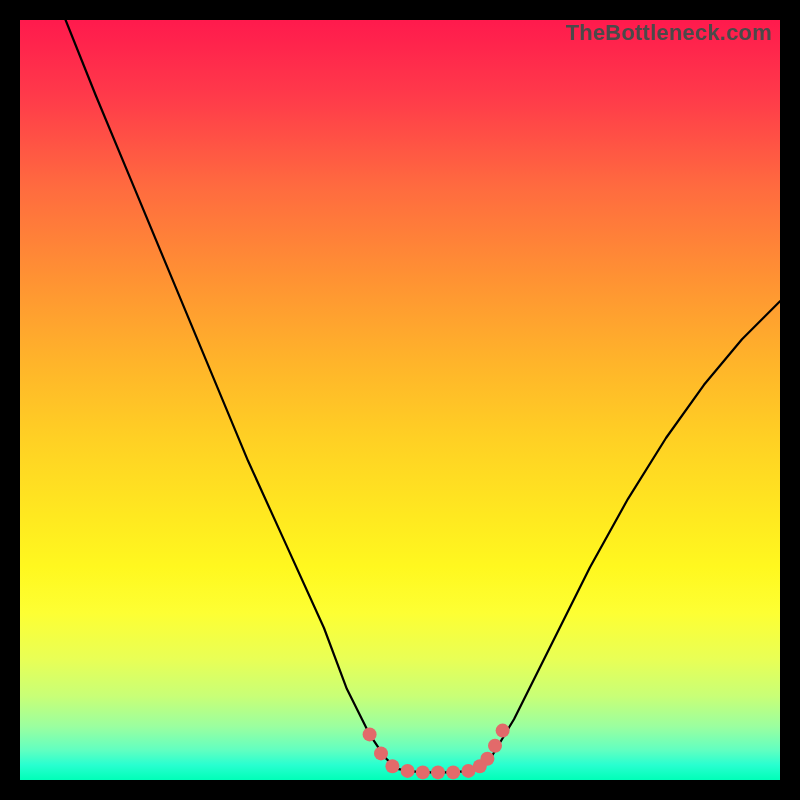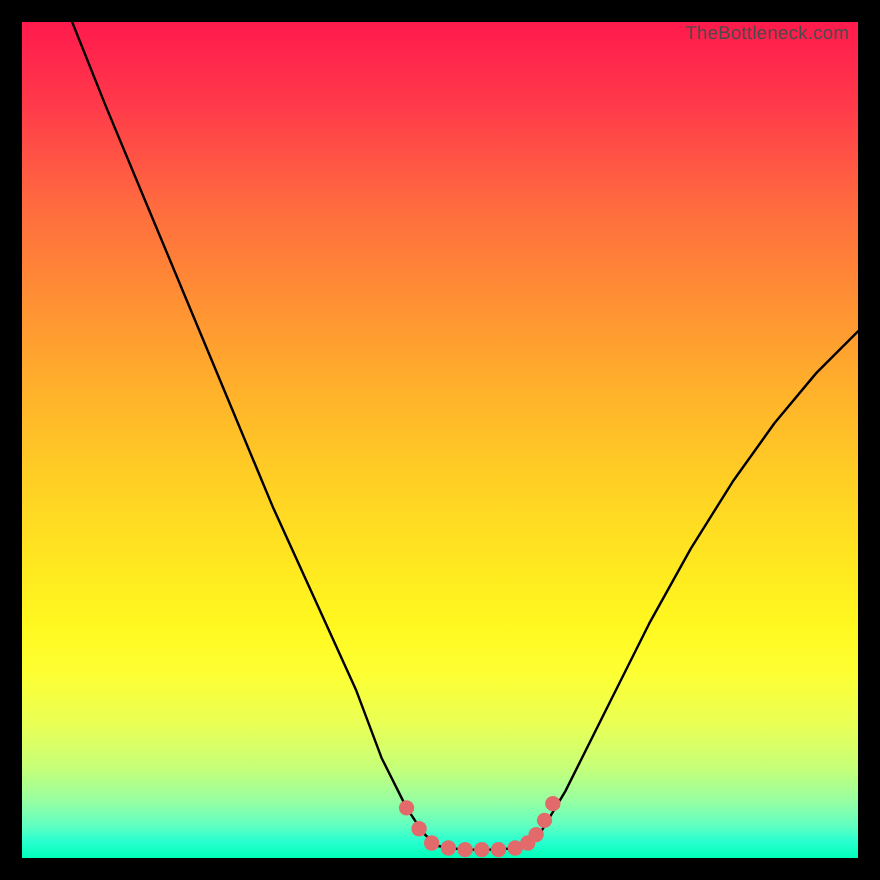--- a/index.html
+++ b/index.html
@@ -46,22 +46,22 @@
       #63ffc0 96%,
       #29ffd0 98%,
       #00ffb8 100%
     );
   }
   .watermark {
     position: absolute;
     top: 0px;
     right: 8px;
     color: #4a4a4a;
-    font-size: 17px;
-    font-weight: 400;
+    font-size: 22px;
+    font-weight: 700;
     letter-spacing: 0.2px;
     user-select: none;
     margin-left: 20px;
   }
   svg.curves {
     position: absolute;
     inset: 0;
   }
 </style>
 </head>

